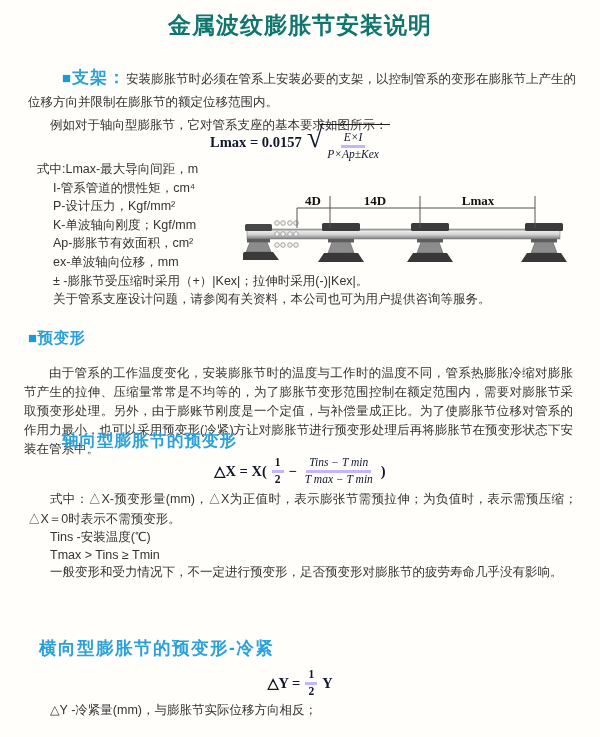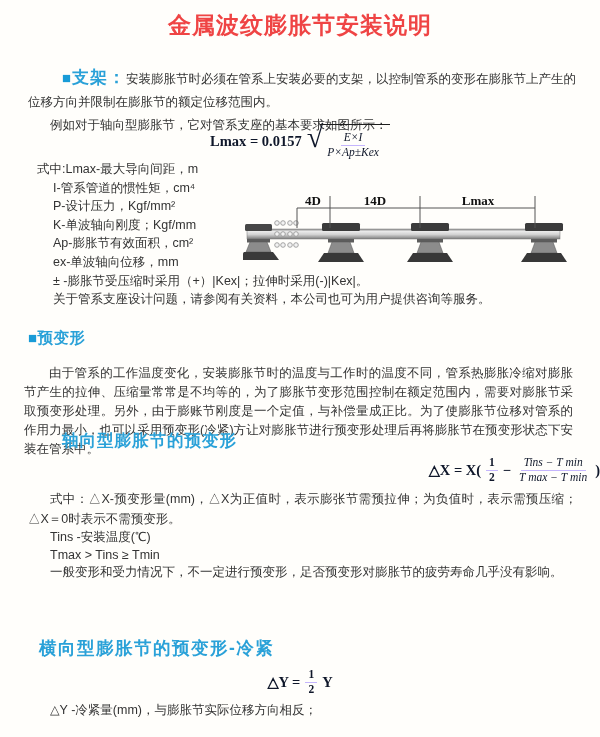--- a/index.html
+++ b/index.html
@@ -2,21 +2,21 @@
 <html><head>
 <meta charset="utf-8">
 <style>
   html,body{margin:0;padding:0;background:#ffffff;}
   .page{
     position:relative;width:600px;height:737px;background:#fffefb;
     font-family:"Liberation Sans",sans-serif;color:#333;overflow:hidden;
   }
   .title{
     position:absolute;top:10px;left:0;width:100%;text-align:center;
-    font-size:23px;font-weight:bold;color:#ef4444;letter-spacing:1px;
+    font-size:23px;font-weight:bold;color:#0f766e;letter-spacing:1px;
   }
   
   .support-para{
     position:absolute;top:54px;left:28px;width:548px;
     font-size:12.5px;line-height:23px;text-align:justify;text-indent:34px;
   }
   .sec-inline-head{font-size:17px;font-weight:bold;letter-spacing:1px;font-family:Liberation Mono, monospace;}
   .sec-square{font-size:15px;}
   .support-para2{
     position:absolute;top:101px;left:28px;width:548px;
@@ -27,21 +27,21 @@
     position:absolute;left:0;width:100%;text-align:center;
     font-family:Liberation Serif, serif;color:#0f172a;
   }
   .f-row{display:inline-flex;align-items:center;gap:5px;}
   .f-bold{font-weight:bold;font-size:14.5px;}
   .radical{display:inline-flex;align-items:flex-start;}
   .rad-sign{font-size:30px;line-height:26px;font-weight:400;}
   .rad-body{border-top:1.5px solid #1d1d1d;padding:2px 8px 0 4px;margin-left:-3px;}
   .frac{display:inline-flex;flex-direction:column;align-items:center;
         font-size:11.5px;line-height:1.2;font-style:italic;}
-  .frac .num{border-bottom:1px solid #c4b5fd;padding:0 3px;}
+  .frac .num{border-bottom:3px solid #c4b5fd;padding:0 3px;}
   .frac .den{padding:0 3px;}
   .frac-up{font-style:normal;font-weight:bold;}
   
   .var-list{
     position:absolute;top:160px;left:37px;width:300px;list-style:none;margin:0;padding:0;
     font-size:12.5px;line-height:18.6px;
   }
   .var-list li{white-space:nowrap;}
   .var-list li + li{padding-left:16px;}
   .var-list li.wide{white-space:nowrap;width:560px;}
@@ -173,21 +173,21 @@
     <text class="dim-label" x="132" y="13" text-anchor="middle">14D</text>
     <text class="dim-label" x="235" y="13" text-anchor="middle">Lmax</text>
   </svg>
 
   <div class="sec-head" style="top:328px;"><span class="sec-square">■</span><span>预变形</span></div>
 
   <p class="preform-para">由于管系的工作温度变化，安装膨胀节时的温度与工作时的温度不同，管系热膨胀冷缩对膨胀节产生的拉伸、压缩量常常是不均等的，为了膨胀节变形范围控制在额定范围内，需要对膨胀节采取预变形处理。另外，由于膨账节刚度是一个定值，与补偿量成正比。为了使膨胀节位移对管系的作用力最小，也可以采用预变形(冷紧)方让对膨胀节进行预变形处理后再将膨胀节在预变形状态下安装在管系中。</p>
 
   <div class="axial-head">轴向型膨胀节的预变形</div>
 
-  <div class="formula" style="top:456px;text-align:right;">
+  <div class="formula" style="top:456px;">
     <span class="f-row">
       <span class="f-bold">△X = X(</span>
       <span class="frac frac-up">
         <span class="num">1</span>
         <span class="den">2</span>
       </span>
       <span class="f-bold">−</span>
       <span class="frac">
         <span class="num">Tins − T min</span>
         <span class="den">T max − T min</span>

